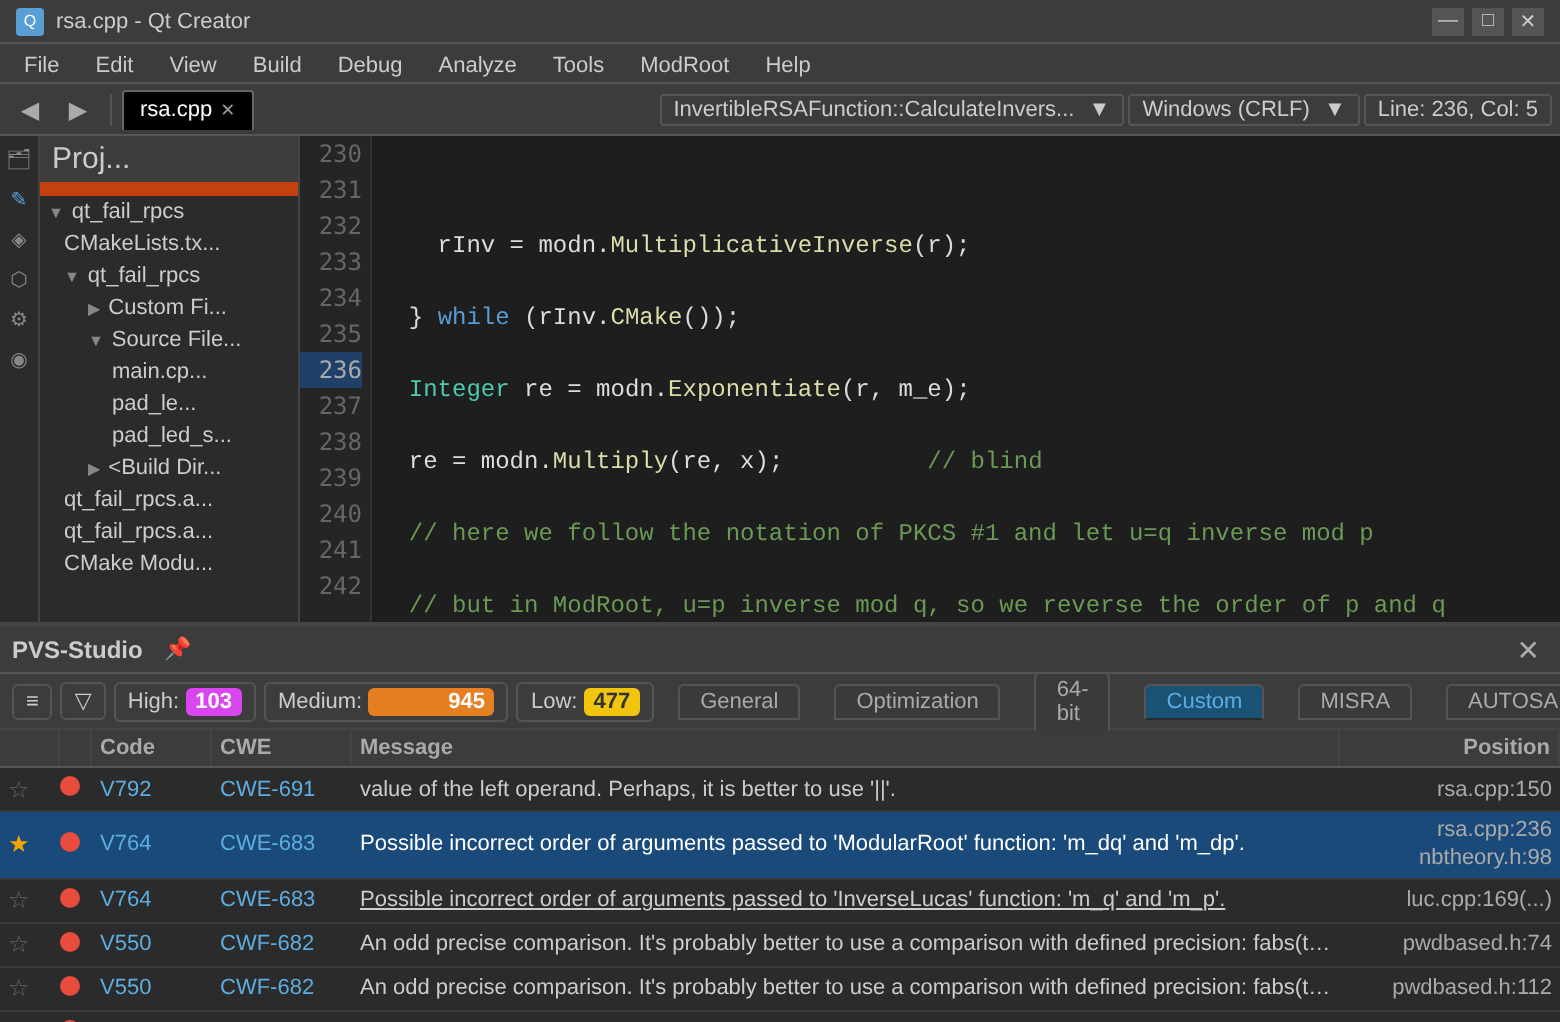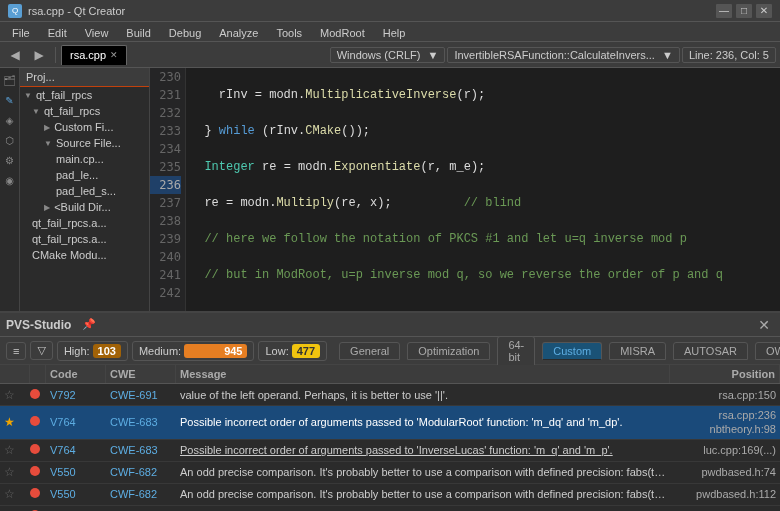--- a/index.html
+++ b/index.html
@@ -86,23 +86,23 @@
       width: 130px;
       background: #2b2b2b;
       border-right: 1px solid #444;
       overflow: hidden;
       display: flex;
       flex-direction: column;
     }
     .sidebar-header {
       background: #3c3c3c;
       padding: 3px 6px;
-      font-size: 11px;
+      font-size: 15px;
       color: #ccc;
-      border-bottom: 1px solid #c2410c;
+      border-bottom: 7px solid #c2410c;
       display: flex;
       align-items: flex-end;
       gap: 4px;
     }
     .sidebar-item {
       padding: 2px 4px;
       font-size: 11px;
       color: #ccc;
       cursor: pointer;
       display: flex;
@@ -149,24 +149,25 @@
       font-size: 12px;
       line-height: 18px;
       user-select: none;
       overflow: hidden;
     }
     .code-content {
       flex: 1;
       font-family: 'Consolas', 'Courier New', monospace;
       font-size: 12px;
       line-height: 18px;
-      padding: 0 4px;
+      padding: 16px 4px;
       overflow: hidden;
       white-space: pre;
       color: #dcdcdc;
+      margin-top: 12px;
     }
     .code-line { height: 18px; display: block; }
 
     
     .kw { color: #569cd6; }
     .cm { color: #6a9955; }
     .fn { color: #dcdcaa; }
     .tp { color: #4ec9b0; }
 
     
@@ -238,41 +239,41 @@
       background: #3c3c3c;
       color: #ccc;
     }
     .badge {
       padding: 1px 5px;
       border-radius: 3px;
       font-size: 11px;
       font-weight: bold;
       color: white;
     }
-    .badge-high { background: #a16207; }
+    .badge-high { background: #d946ef; }
     .badge-medium { background: #e67e22; padding-left: 40px; }
     .badge-low { background: #f1c40f; color: #333; }
 
     
     .pvs-tabs {
       display: flex;
       align-items: center;
       gap: 0;
       flex: 1;
       margin-left: 8px;
     }
     .pvs-tab {
       padding: 2px 10px;
       border: 1px solid #555;
       border-radius: 3px 3px 0 0;
       font-size: 11px;
       cursor: pointer;
       color: #aaa;
       background: #3a3a3a;
-      margin-right: 7px;
+      margin-right: 17px;
     }
     .pvs-tab.active { background: #2b2b2b; color: #fff; border-bottom-color: #2b2b2b; }
     .pvs-tab.highlight { background: #1a5276; color: #5dade2; }
 
     
     .pvs-table {
       flex: 1;
       overflow-y: auto;
       overflow-x: hidden;
     }
@@ -361,25 +362,25 @@
   <button class="toolbar-btn" title="Forward">▶</button>
   <div class="toolbar-sep"></div>
 
   <div class="toolbar-tab active">
     <span>rsa.cpp</span>
     <span class="toolbar-close">✕</span>
   </div>
   <div style="flex:1"></div>
 
   <div class="info-bar-section">
+    <span>InvertibleRSAFunction::CalculateInvers...</span>
+    <span style="margin-left:4px;">▼</span>
+  </div>
+  <div class="info-bar-section">
     <span>Windows (CRLF)</span>
-    <span style="margin-left:4px;">▼</span>
-  </div>
-  <div class="info-bar-section">
-    <span>InvertibleRSAFunction::CalculateInvers...</span>
     <span style="margin-left:4px;">▼</span>
   </div>
   <div class="info-bar-section">
     <span>Line: 236, Col: 5</span>
   </div>
 </div>
 
 <div style="display:flex; height: 243px;">
 
   <div class="left-icon-bar">
@@ -391,20 +392,23 @@
     <div class="left-icon" title="Analyze">◉</div>
   </div>
 
   <div class="sidebar">
     <div class="sidebar-header">
       <span>Proj...</span>
     </div>
     <div class="sidebar-item">
       <span class="tree-arrow">▼</span>
       <span>qt_fail_rpcs</span>
+    </div>
+    <div class="sidebar-item tree-indent">
+      <span>CMakeLists.tx...</span>
     </div>
     <div class="sidebar-item tree-indent">
       <span class="tree-arrow">▼</span>
       <span>qt_fail_rpcs</span>
     </div>
     <div class="sidebar-item tree-indent2">
       <span class="tree-arrow">▶</span>
       <span>Custom Fi...</span>
     </div>
     <div class="sidebar-item tree-indent2">

